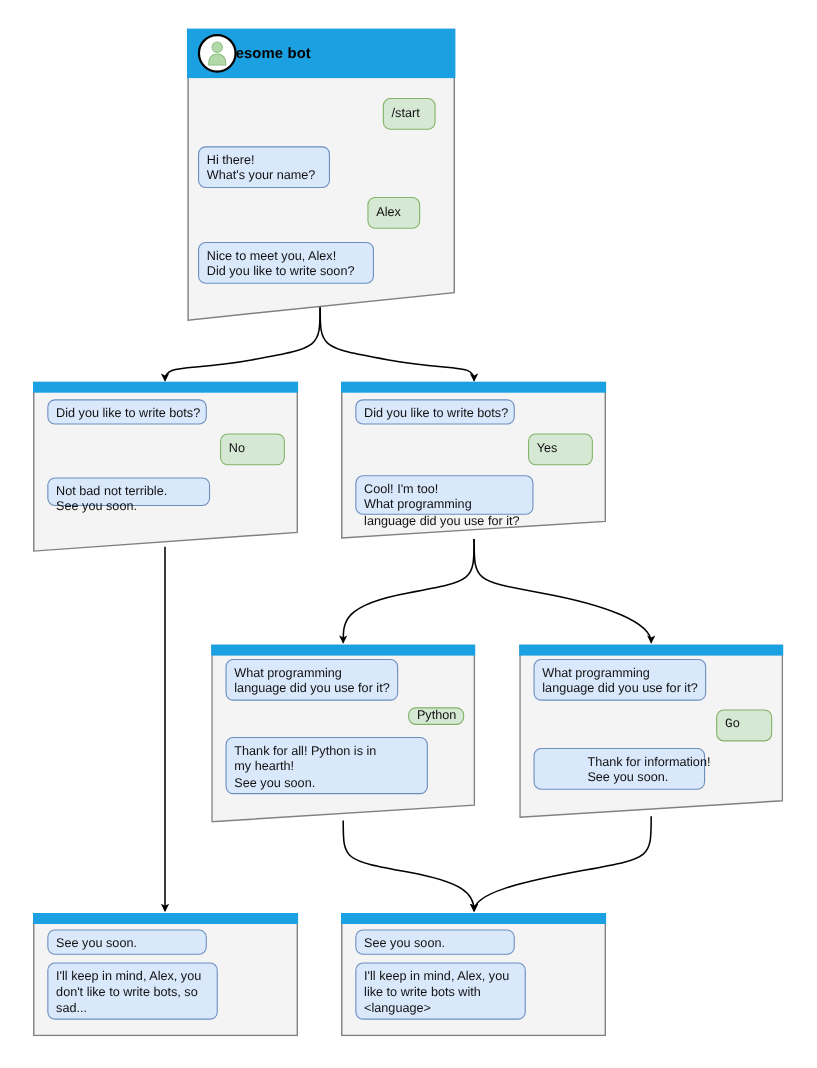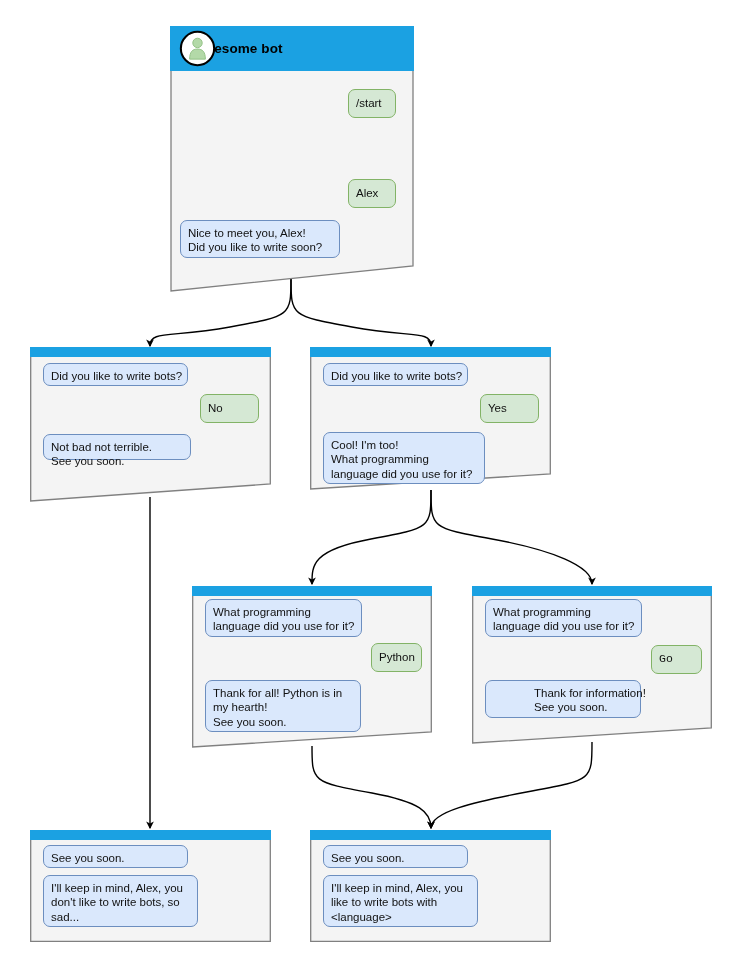--- a/index.html
+++ b/index.html
@@ -67,21 +67,23 @@
     <div class="node-content">
       <div class="titlebar tall">
         <svg class="avatar" viewBox="0 0 40 40">
           <circle cx="20" cy="20" r="18" fill="#ffffff" stroke="#000000" stroke-width="2.2"></circle>
           <circle cx="20" cy="14" r="5.1" fill="#b3d9a8" stroke="#8fbf82" stroke-width="1"></circle>
           <path d="M 11.5,31.5 C 11.5,23.5 14.6,20.6 20,20.6 C 25.4,20.6 28.5,23.5 28.5,31.5 Z" fill="#b3d9a8" stroke="#8fbf82" stroke-width="1"></path>
         </svg>
         <span class="bot-name">Awesome bot</span>
       </div>
       <div class="bubble out" style="right:18px;top:63px;width:48px;height:29px;justify-content:flex-start;">/start</div>
-      <div class="bubble out" style="right:18px;top:153px;width:48px;height:29px;justify-content:flex-start;">Alex</div>
+      <div class="bubble in" style="left:10px;top:107px;width:120px;height:38px;">Hi there!
+What's your name?</div>
+      <div class="bubble out" style="right:32px;top:153px;width:48px;height:29px;justify-content:flex-start;">Alex</div>
       <div class="bubble in" style="left:10px;top:194px;width:160px;height:38px;">Nice to meet you, Alex!
 Did you like to write soon?</div>
     </div>
   </div>
 
   <div class="node" style="left:30px;top:347px;width:241px;height:155px;">
     <svg class="node-body" viewBox="0 0 241 155" preserveAspectRatio="none">
       <path d="M 0.7,0.7 L 240.3,0.7 L 240.3,137 L 0.7,154 Z" fill="#f4f4f4" stroke="#808080" stroke-width="1.3"></path>
     </svg>
     <div class="node-content">
@@ -94,36 +96,36 @@
   </div>
 
   <div class="node" style="left:310px;top:347px;width:241px;height:143px;">
     <svg class="node-body" viewBox="0 0 241 143" preserveAspectRatio="none">
       <path d="M 0.7,0.7 L 240.3,0.7 L 240.3,127 L 0.7,142 Z" fill="#f4f4f4" stroke="#808080" stroke-width="1.3"></path>
     </svg>
     <div class="node-content">
       <div class="titlebar"></div>
       <div class="bubble in" style="left:13px;top:16px;width:145px;height:23px;">Did you like to write bots?</div>
       <div class="bubble out" style="right:12px;top:47px;width:59px;height:29px;justify-content:flex-start;text-align:center;">Yes</div>
-      <div class="bubble in" style="left:13px;top:85px;width:162px;height:52px;">Cool! I'm too!
+      <div class="bubble in" style="left:13px;top:85px;width:162px;height:36px;">Cool! I'm too!
 What programming
 language did you use for it?</div>
     </div>
   </div>
 
   <div class="node" style="left:192px;top:586px;width:240px;height:162px;">
     <svg class="node-body" viewBox="0 0 240 162" preserveAspectRatio="none">
       <path d="M 0.7,0.7 L 239.3,0.7 L 239.3,146 L 0.7,161 Z" fill="#f4f4f4" stroke="#808080" stroke-width="1.3"></path>
     </svg>
     <div class="node-content">
       <div class="titlebar"></div>
       <div class="bubble in" style="left:13px;top:13px;width:157px;height:38px;">What programming
 language did you use for it?</div>
-      <div class="bubble out" style="right:10px;top:57px;width:51px;height:29px;justify-content:flex-start;">Python</div>
-      <div class="bubble in" style="left:13px;top:94px;width:156px;height:52px;">Thank for all! Python is in
+      <div class="bubble out" style="right:10px;top:57px;width:51px;height:16px;justify-content:flex-start;">Python</div>
+      <div class="bubble in" style="left:13px;top:84px;width:184px;height:52px;">Thank for all! Python is in
 my hearth!
 See you soon.</div>
     </div>
   </div>
 
   <div class="node" style="left:472px;top:586px;width:240px;height:158px;">
     <svg class="node-body" viewBox="0 0 240 158" preserveAspectRatio="none">
       <path d="M 0.7,0.7 L 239.3,0.7 L 239.3,142 L 0.7,157 Z" fill="#f4f4f4" stroke="#808080" stroke-width="1.3"></path>
     </svg>
     <div class="node-content">

